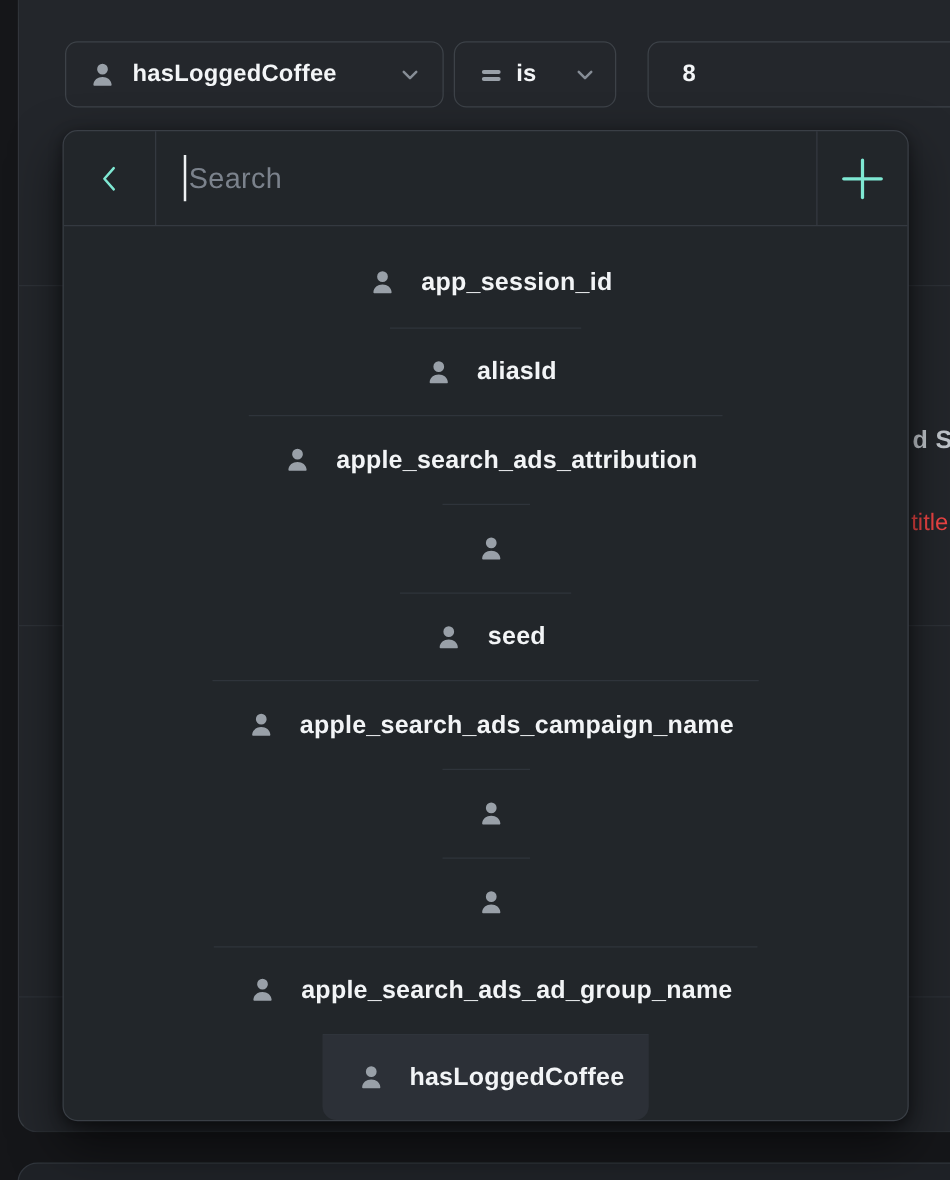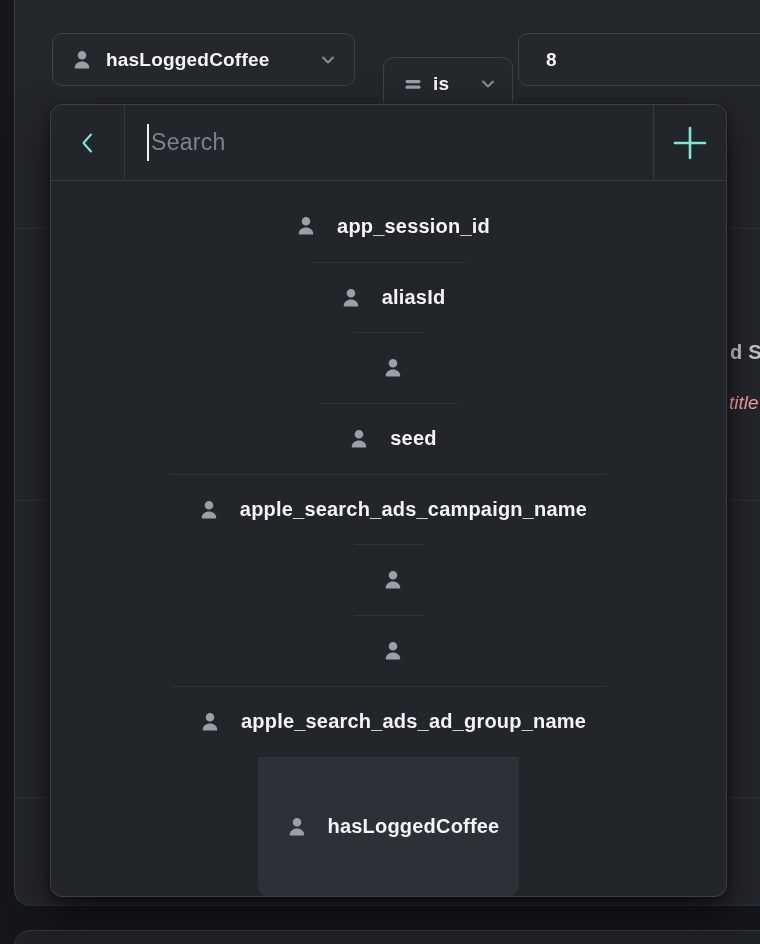--- a/index.html
+++ b/index.html
@@ -22,36 +22,36 @@
   }
   .card-hairline{position:absolute;left:0;right:0;height:1px;background:#2d3137;}
   .hl-1{top:228px;}
   .hl-2{top:500px;}
   .hl-3{top:797px;}
   .bg-partial-1{
     position:absolute;left:715px;top:341px;
     font-size:20px;font-weight:700;color:#c3c8ce;letter-spacing:.3px;white-space:nowrap;
   }
   .bg-partial-2{
-    position:absolute;left:714px;top:392px;
-    font-size:19px;font-weight:400;color:#fca5a5;white-space:nowrap;font-style:italic;
+    position:absolute;left:714px;top:408px;
+    font-size:19px;font-weight:400;color:#ef4444;white-space:nowrap;
   }
   .bottom-card{
     position:absolute;left:14px;top:930px;width:772px;height:30px;
     background:#1f2227;border:1px solid #31363d;
     border-radius:16px 16px 0 0;
   }
   
   .chip{
     position:absolute;top:33px;height:53px;box-sizing:border-box;
     background:#24272c;border:1px solid #3d4248;border-radius:10px;
     display:flex;align-items:center;color:#f3f5f7;
   }
   .chip-property{left:52px;width:303px;padding:0 16px 0 18px;gap:13px;}
-  .chip-operator{left:383px;width:130px;padding:0 14px 0 20px;gap:11px;margin-top:24px;}
+  .chip-operator{left:363px;width:130px;padding:0 14px 0 20px;gap:11px;}
   .chip-value{left:518px;width:270px;padding:0 0 0 27px;}
   .chip-label{font-size:19px;font-weight:700;letter-spacing:.2px;white-space:nowrap;}
   .chip .spacer{margin-left:auto;}
   .icon{display:flex;align-items:center;justify-content:center;flex:0 0 auto;}
   
   .panel{
     position:absolute;left:50px;top:104px;width:677px;height:793px;box-sizing:border-box;
     background:#22262a;border:1px solid #3a3f46;border-radius:12px;
     box-shadow:0 18px 40px rgba(0,0,0,.55),0 3px 10px rgba(0,0,0,.4);
     display:flex;flex-direction:column;z-index:5;
@@ -176,20 +176,28 @@
           </svg>
         </span>
       <span class="row-label">aliasId</span>
     </div>
     <div class="row">
       <span class="icon">
           <svg width="22" height="22" viewBox="0 0 22 22">
             <path fill="#99a0a8" d="M11 10.6a4.3 4.3 0 1 0 0-8.6 4.3 4.3 0 0 0 0 8.6Zm-7.3 8.1c.3-3.7 3.4-6.1 7.3-6.1s7 2.4 7.3 6.1c0 .4-.3.8-.8.8H4.5a.8.8 0 0 1-.8-.8Z"></path>
           </svg>
         </span>
+      <span class="row-label">apple_search_ads_attribution</span>
+    </div>
+    <div class="row">
+      <span class="icon">
+          <svg width="22" height="22" viewBox="0 0 22 22">
+            <path fill="#99a0a8" d="M11 10.6a4.3 4.3 0 1 0 0-8.6 4.3 4.3 0 0 0 0 8.6Zm-7.3 8.1c.3-3.7 3.4-6.1 7.3-6.1s7 2.4 7.3 6.1c0 .4-.3.8-.8.8H4.5a.8.8 0 0 1-.8-.8Z"></path>
+          </svg>
+        </span>
     </div>
     <div class="row">
       <span class="icon">
           <svg width="22" height="22" viewBox="0 0 22 22">
             <path fill="#99a0a8" d="M11 10.6a4.3 4.3 0 1 0 0-8.6 4.3 4.3 0 0 0 0 8.6Zm-7.3 8.1c.3-3.7 3.4-6.1 7.3-6.1s7 2.4 7.3 6.1c0 .4-.3.8-.8.8H4.5a.8.8 0 0 1-.8-.8Z"></path>
           </svg>
         </span>
       <span class="row-label">seed</span>
     </div>
     <div class="row">

